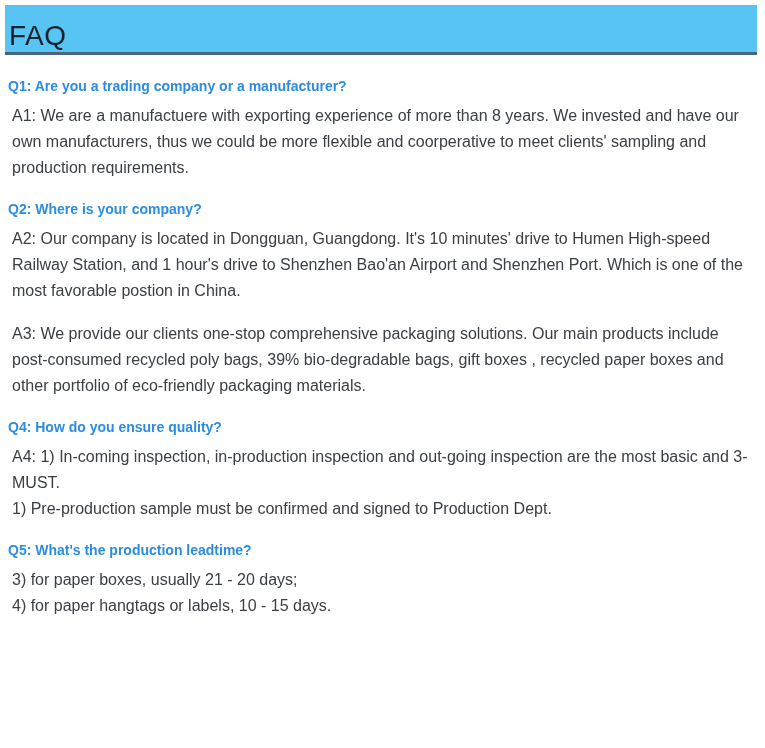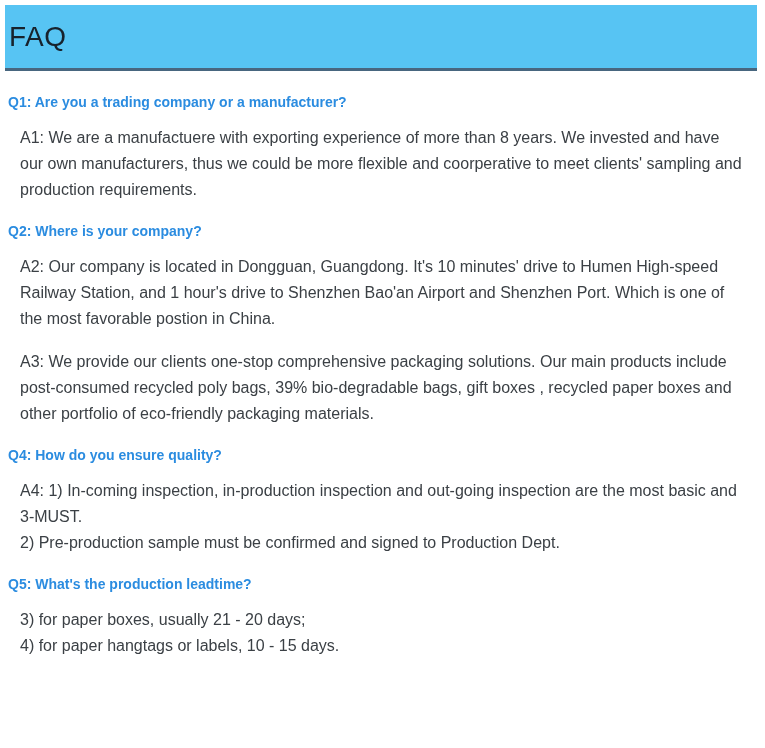--- a/index.html
+++ b/index.html
@@ -15,46 +15,46 @@
     width: 765px;
     height: 748px;
     margin: 0;
     padding: 0;
     overflow: hidden;
     background: var(--page-bg);
     font-family: "Liberation Sans", sans-serif;
   }
   .header-bar {
     margin: 5px 8px 0 5px;
-    height: 66px;
+    height: 50px;
     background: var(--header-bg);
     border-bottom: 3px solid var(--header-border);
     display: flex;
-    align-items: center;
+    align-items: flex-end;
   }
   .header-title {
     font-size: 28px;
     font-weight: 400;
     color: var(--header-text);
     padding-left: 4px;
     letter-spacing: 0.5px;
   }
   .faq-list {
     padding: 0 9px 0 8px;
   }
   .faq-item { margin-top: 17px; }
   .faq-item:first-child { margin-top: 20px; }
   .question {
     margin: 0 0 6px 0;
     font-size: 14px;
     font-weight: 700;
     line-height: 22px;
     color: var(--question);
   }
-  .answer { margin: 12px; }
+  .answer { margin: 4px; }
   .answer-line {
     font-size: 16px;
     line-height: 26px;
     color: var(--answer);
   }
 </style>
 </head>
 <body>
 
 <div class="header-bar">
@@ -79,21 +79,21 @@
   <section class="faq-item">
     <div class="answer">
         <div class="answer-line">A3: We provide our clients one-stop comprehensive packaging solutions. Our main products include post-consumed recycled poly bags, 39% bio-degradable bags, gift boxes , recycled paper boxes and other portfolio of eco-friendly packaging materials.</div>
       </div>
   </section>
 
   <section class="faq-item">
     <h3 class="question">Q4: How do you ensure quality?</h3>
     <div class="answer">
         <div class="answer-line">A4: 1) In-coming inspection, in-production inspection and out-going inspection are the most basic and 3-MUST.</div>
-        <div class="answer-line">2) Pre-production sample must be confirmed and signed to Production Dept.</div>
+        <div class="answer-line">1) Pre-production sample must be confirmed and signed to Production Dept.</div>
       </div>
   </section>
 
   <section class="faq-item">
     <h3 class="question">Q5: What's the production leadtime?</h3>
     <div class="answer">
         <div class="answer-line">3) for paper boxes, usually 21 - 20 days;</div>
         <div class="answer-line">4) for paper hangtags or labels, 10 - 15 days.</div>
       </div>
   </section>

